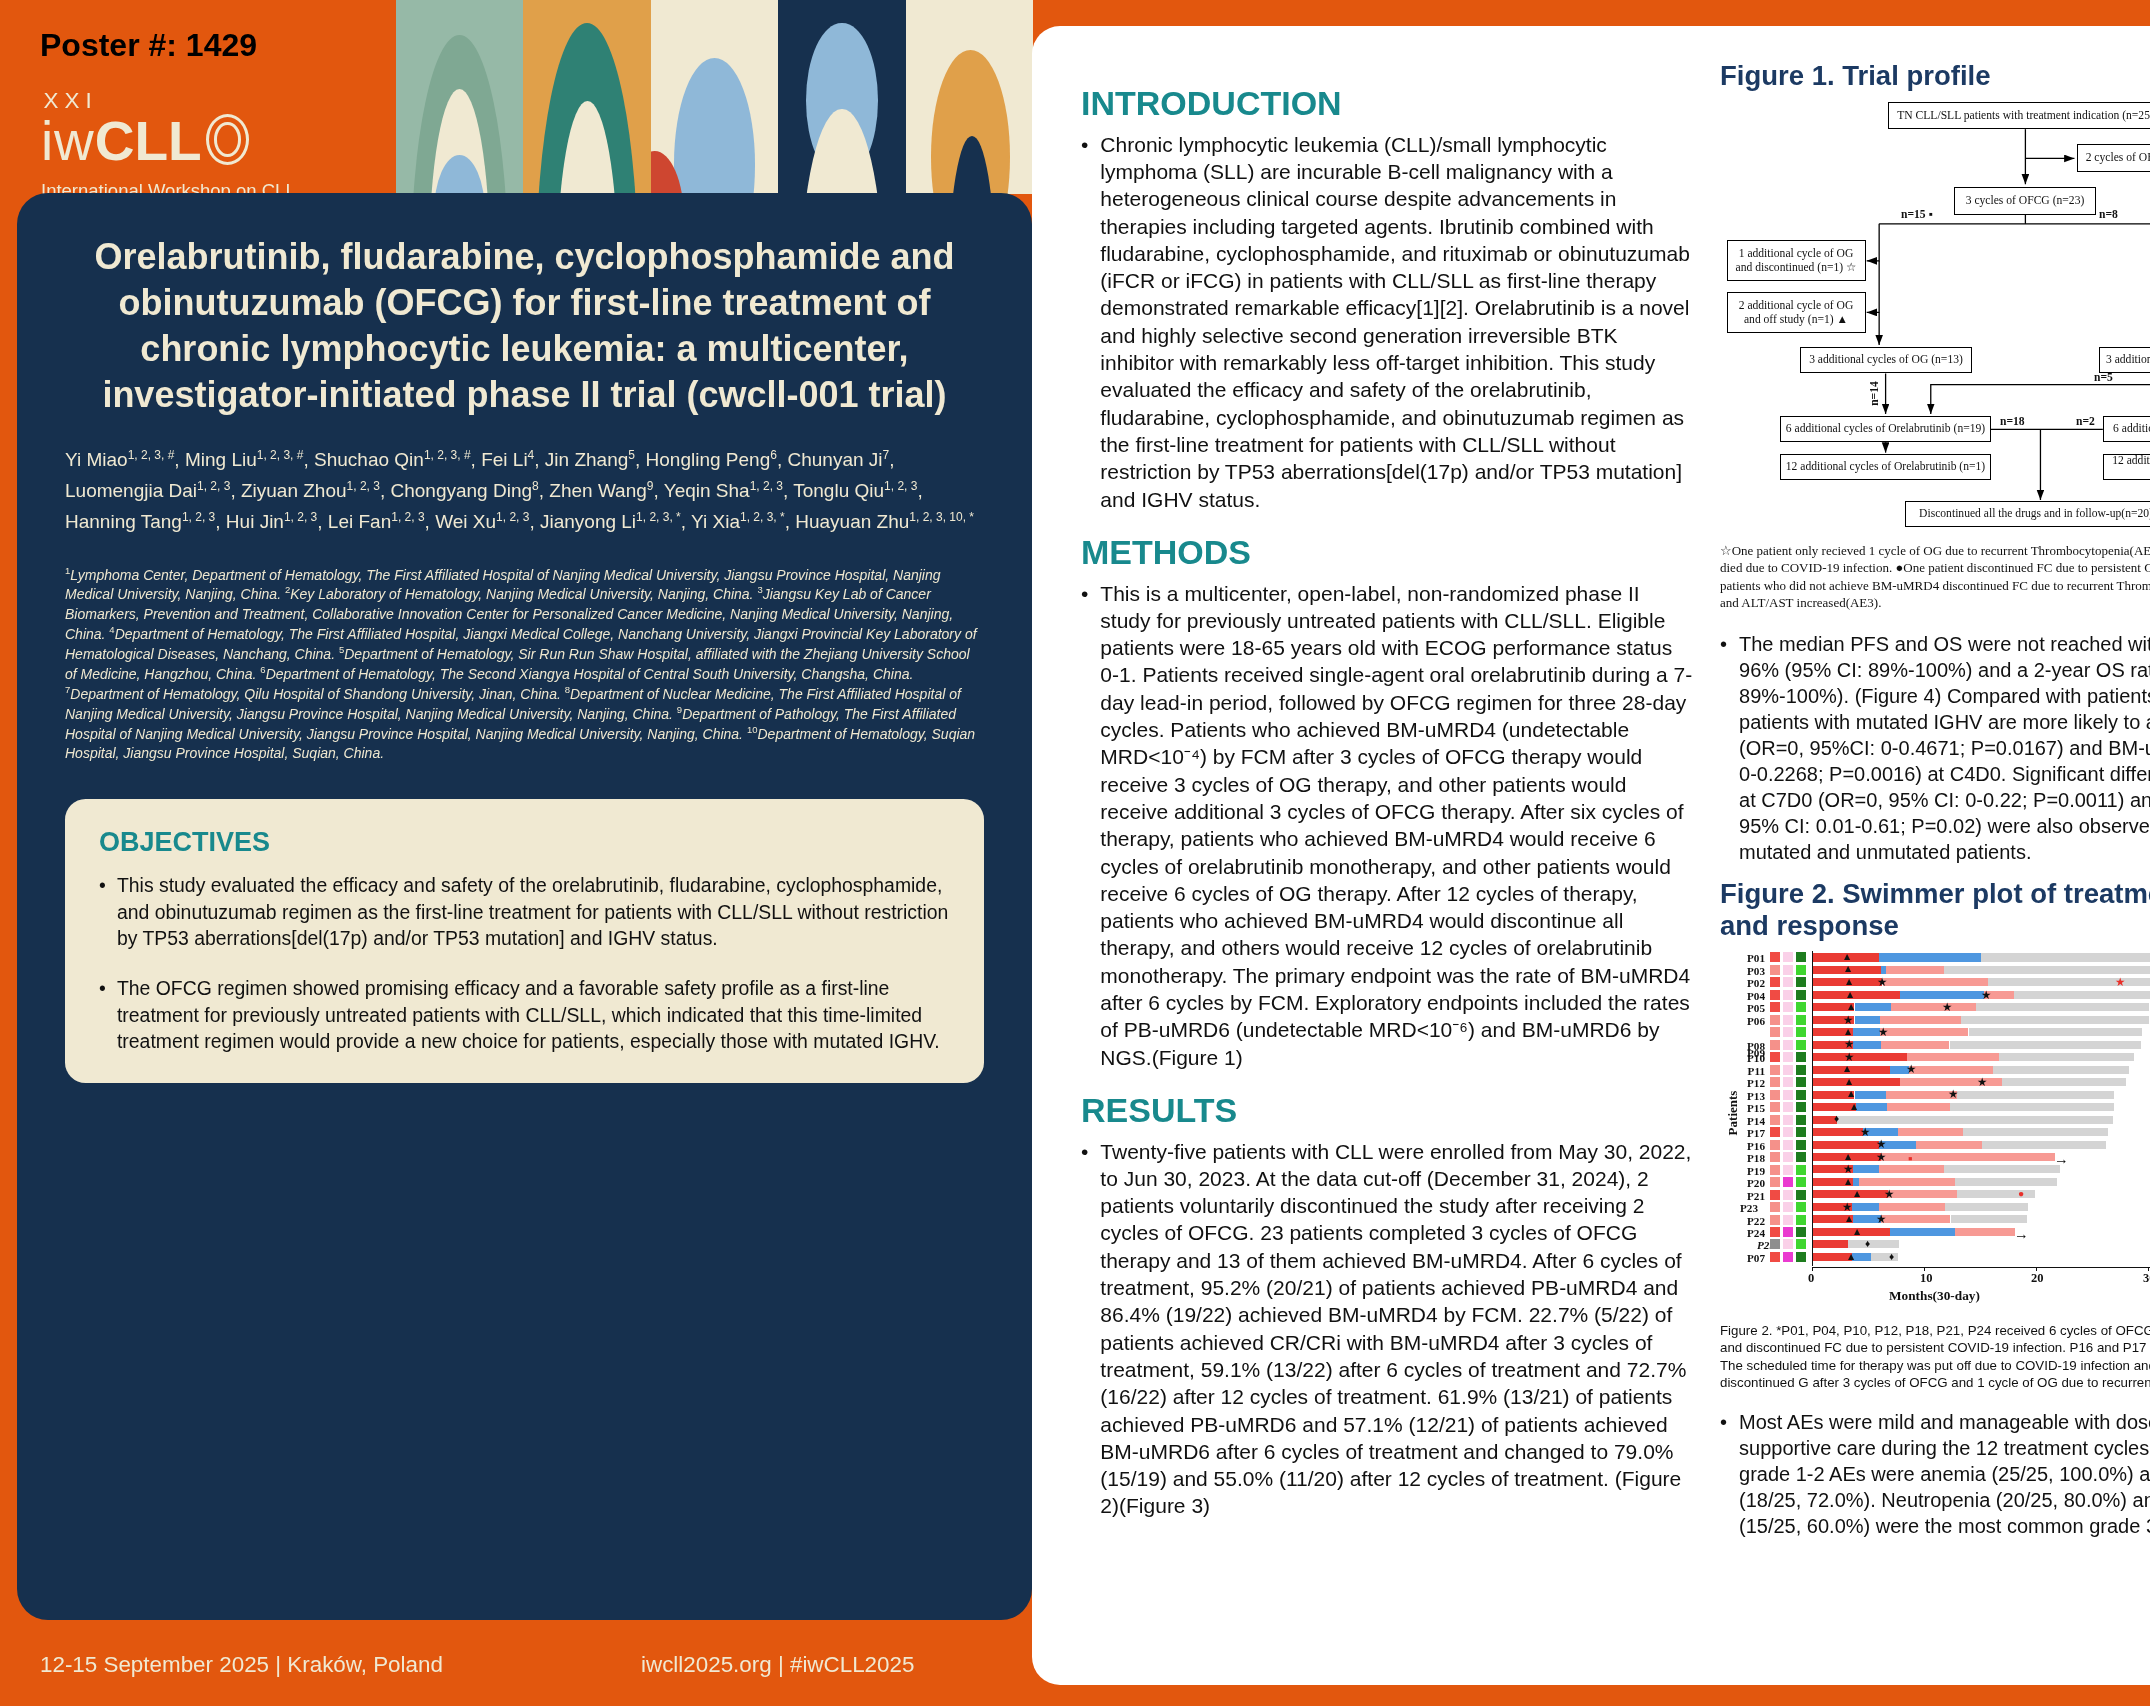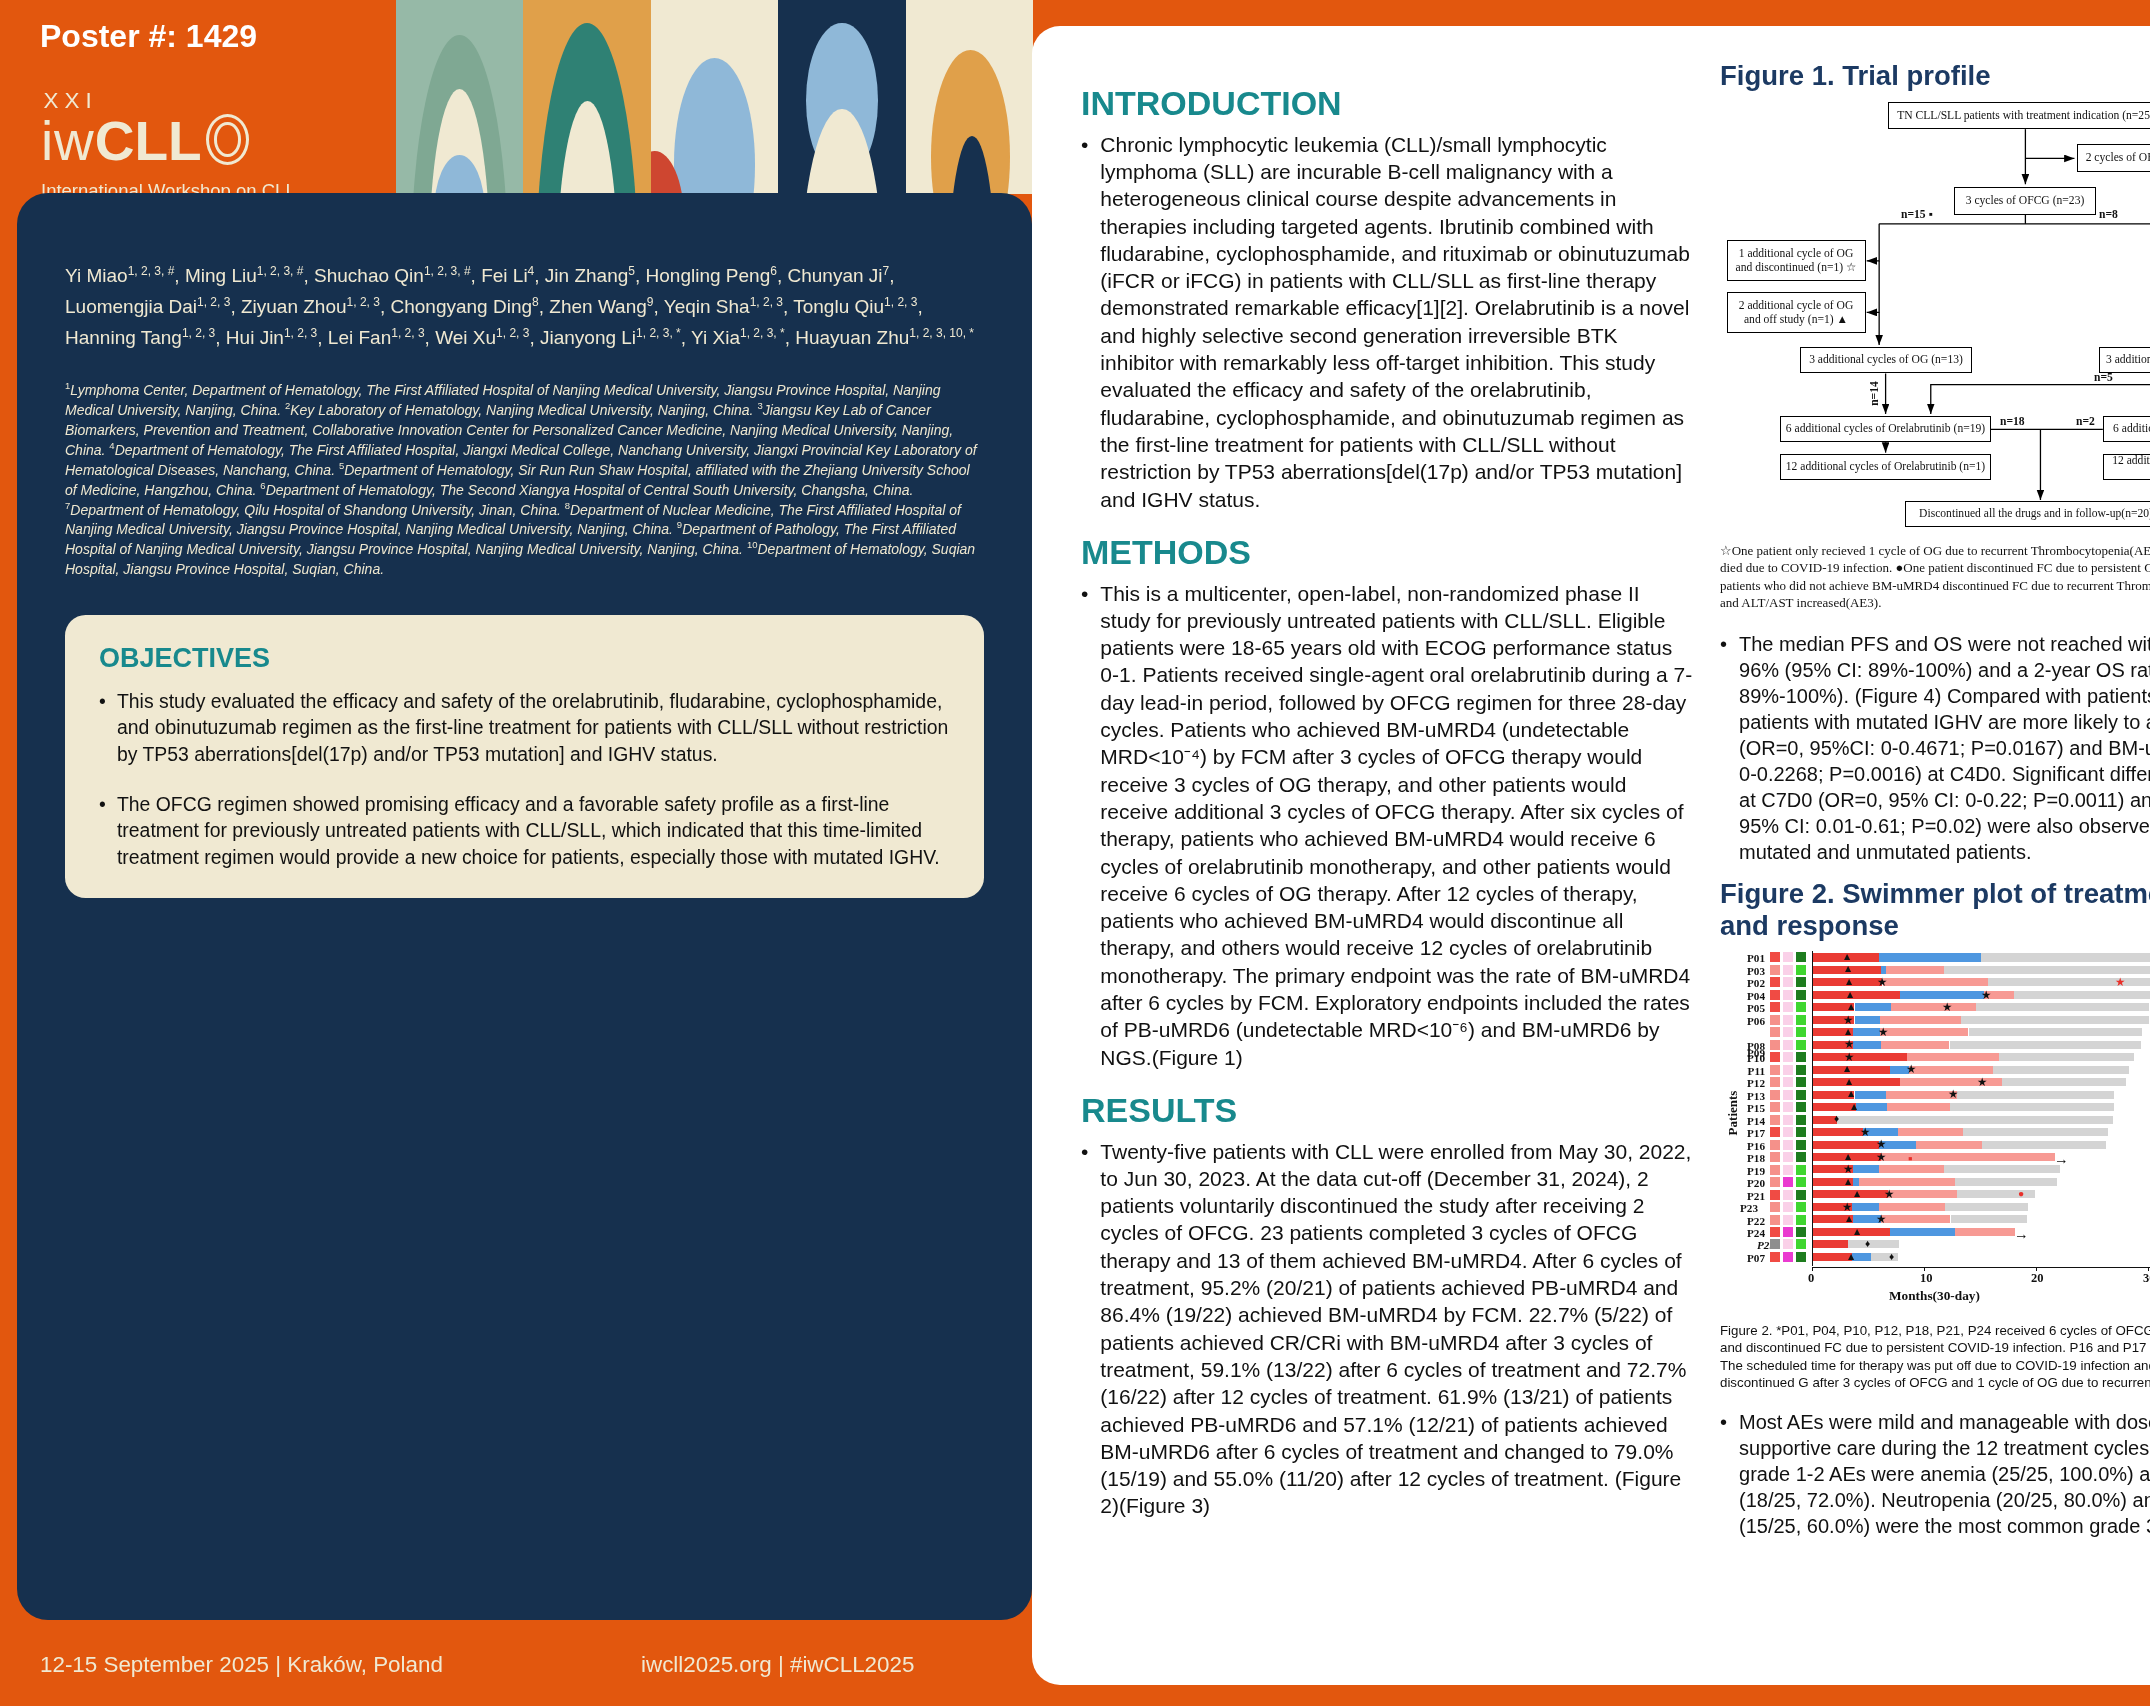--- a/index.html
+++ b/index.html
@@ -1,19 +1,19 @@
 <!DOCTYPE html>
 <html style="font-size:6.9px"><head>
 <meta charset="utf-8">
 <style>
   html,body{margin:0;padding:0;background:#888;}
   #poster{position:relative;width:3035px;height:1707px;background:#E2570E;overflow:hidden;
           font-family:"Liberation Sans",sans-serif;color:#111;}
   
-  #poster-number{position:absolute;left:40px;top:18px;font-size:32px;font-weight:bold;color:#ffffff;}
+  #poster-number{position:absolute;left:40px;top:27px;font-size:32px;font-weight:bold;color:#000000;}
   #logo{position:absolute;left:41px;top:88px;color:#F0E9D2;}
   #logo .xxi{font-size:22.4px;letter-spacing:6px;margin-left:2.6px;}
   #logo .row{display:flex;align-items:flex-start;}
   #logo .iw{font-size:55px;font-weight:300;letter-spacing:0.9px;line-height:1;}
   #logo .cll{font-size:55px;font-weight:bold;line-height:1;}
   #logo .ring{display:inline-block;width:37px;height:45px;border:3.9px solid #F0E9D2;border-radius:50%;margin-left:4.3px;position:relative;}
   #logo .ring:before{content:"";position:absolute;left:5.2px;top:5.2px;right:5.2px;bottom:5.2px;border:3px solid #F0E9D2;border-radius:50%;}
   #logo .tagline{font-size:18.5px;font-weight:300;margin-top:11.2px;}
   
   #pattern{position:absolute;left:396px;top:0;width:637px;height:194px;display:flex;overflow:hidden;}
@@ -95,20 +95,21 @@
       <div class="oval" style="left:22%;top:12%;width:56%;height:80%;background:#8FB8D8;"></div>
       <div class="arch" style="left:18%;top:56%;width:64%;height:90%;background:#F0E9D2;"></div>
     </div>
     <div class="pcell" style="background:#F0E9D2">
       <div class="oval" style="left:20%;top:26%;width:62%;height:110%;background:#E0A04A;"></div>
       <div class="arch" style="left:34%;top:70%;width:36%;height:70%;background:#16304E;"></div>
     </div>
   </div>
 
   <div id="left-panel">
+    <div id="title">Orelabrutinib, fludarabine, cyclophosphamide and obinutuzumab (OFCG) for first-line treatment of chronic lymphocytic leukemia: a multicenter, investigator-initiated phase II trial (cwcll-001 trial)</div>
     <div id="authors"><span>Yi Miao</span><sup>1, 2, 3, #</sup><span>, </span><span>Ming Liu</span><sup>1, 2, 3, #</sup><span>, </span><span>Shuchao Qin</span><sup>1, 2, 3, #</sup><span>, </span><span>Fei Li</span><sup>4</sup><span>, </span><span>Jin Zhang</span><sup>5</sup><span>, </span><span>Hongling Peng</span><sup>6</sup><span>, </span><span>Chunyan Ji</span><sup>7</sup><span>, </span><span>Luomengjia Dai</span><sup>1, 2, 3</sup><span>, </span><span>Ziyuan Zhou</span><sup>1, 2, 3</sup><span>, </span><span>Chongyang Ding</span><sup>8</sup><span>, </span><span>Zhen Wang</span><sup>9</sup><span>, </span><span>Yeqin Sha</span><sup>1, 2, 3</sup><span>, </span><span>Tonglu Qiu</span><sup>1, 2, 3</sup><span>, </span><span>Hanning Tang</span><sup>1, 2, 3</sup><span>, </span><span>Hui Jin</span><sup>1, 2, 3</sup><span>, </span><span>Lei Fan</span><sup>1, 2, 3</sup><span>, </span><span>Wei Xu</span><sup>1, 2, 3</sup><span>, </span><span>Jianyong Li</span><sup>1, 2, 3, *</sup><span>, </span><span>Yi Xia</span><sup>1, 2, 3, *</sup><span>, </span><span>Huayuan Zhu</span><sup>1, 2, 3, 10, *</sup></div>
     <div id="affiliations"><sup>1</sup><span>Lymphoma Center, Department of Hematology, The First Affiliated Hospital of Nanjing Medical University, Jiangsu Province Hospital, Nanjing Medical University, Nanjing, China. </span><sup>2</sup><span>Key Laboratory of Hematology, Nanjing Medical University, Nanjing, China. </span><sup>3</sup><span>Jiangsu Key Lab of Cancer Biomarkers, Prevention and Treatment, Collaborative Innovation Center for Personalized Cancer Medicine, Nanjing Medical University, Nanjing, China. </span><sup>4</sup><span>Department of Hematology, The First Affiliated Hospital, Jiangxi Medical College, Nanchang University, Jiangxi Provincial Key Laboratory of Hematological Diseases, Nanchang, China. </span><sup>5</sup><span>Department of Hematology, Sir Run Run Shaw Hospital, affiliated with the Zhejiang University School of Medicine, Hangzhou, China. </span><sup>6</sup><span>Department of Hematology, The Second Xiangya Hospital of Central South University, Changsha, China. </span><sup>7</sup><span>Department of Hematology, Qilu Hospital of Shandong University, Jinan, China. </span><sup>8</sup><span>Department of Nuclear Medicine, The First Affiliated Hospital of Nanjing Medical University, Jiangsu Province Hospital, Nanjing Medical University, Nanjing, China. </span><sup>9</sup><span>Department of Pathology, The First Affiliated Hospital of Nanjing Medical University, Jiangsu Province Hospital, Nanjing Medical University, Nanjing, China. </span><sup>10</sup><span>Department of Hematology, Suqian Hospital, Jiangsu Province Hospital, Suqian, China. </span></div>
     <div id="obj-box">
       <div class="box-h">OBJECTIVES</div>
       <div class="bullet">
           <span>This study evaluated the efficacy and safety of the orelabrutinib, fludarabine, cyclophosphamide, and obinutuzumab regimen as the first-line treatment for patients with CLL/SLL without restriction by TP53 aberrations[del(17p) and/or TP53 mutation] and IGHV status.</span>
         </div>
       <div class="bullet">
           <span>The OFCG regimen showed promising efficacy and a favorable safety profile as a first-line treatment for previously untreated patients with CLL/SLL, which indicated that this time-limited treatment regimen would provide a new choice for patients, especially those with mutated IGHV.</span>
         </div>

